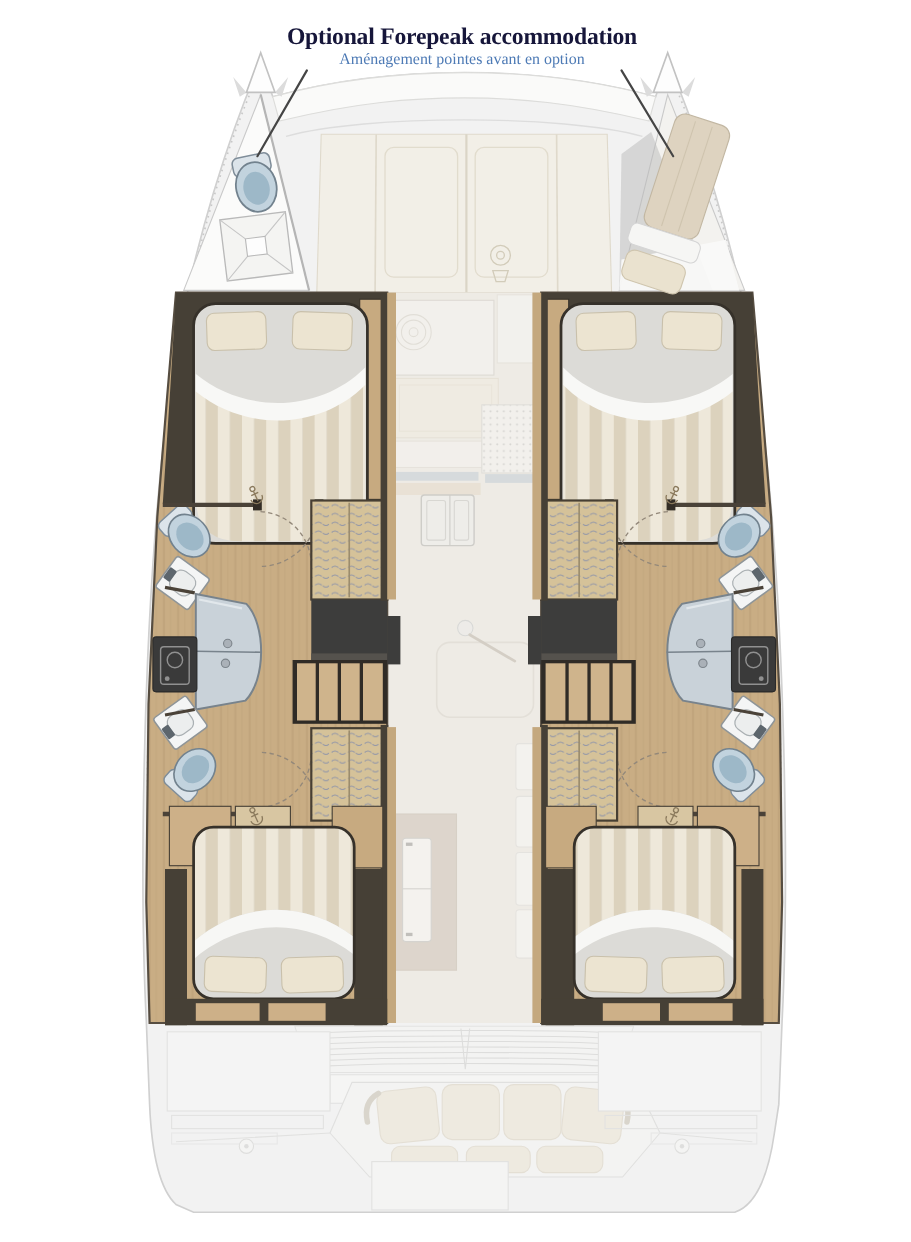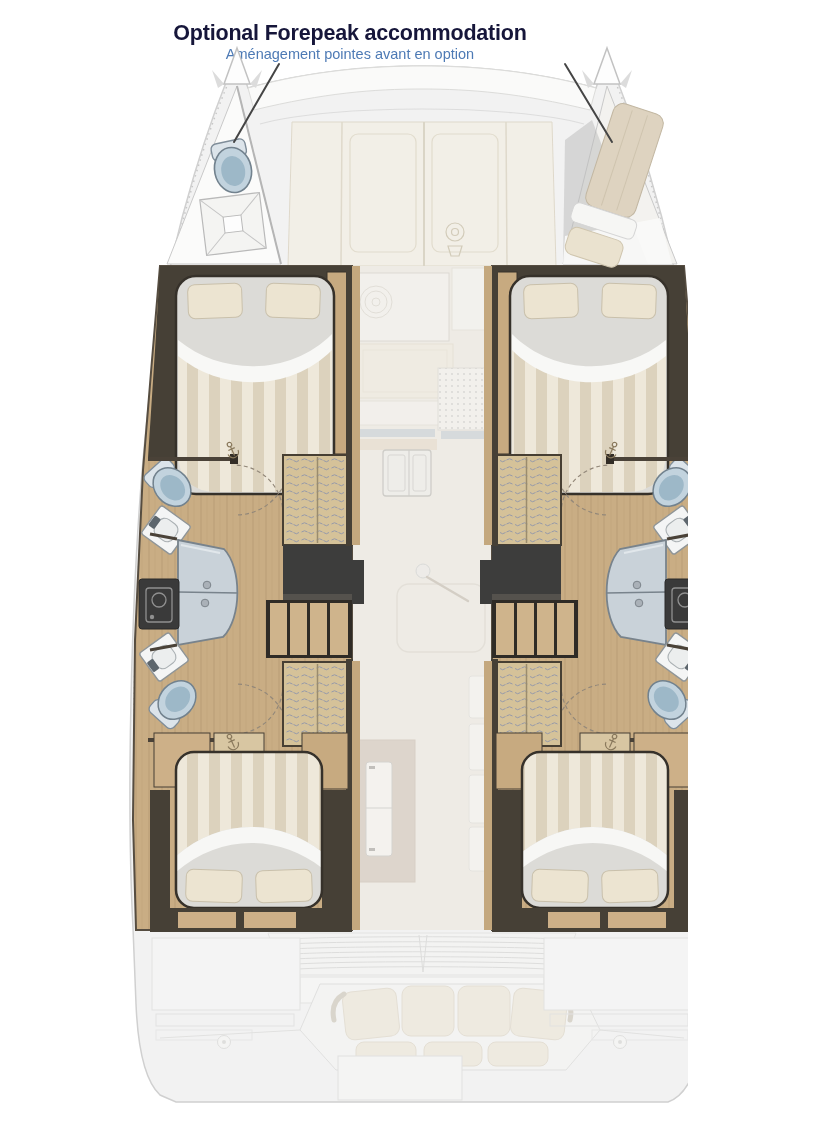--- a/index.html
+++ b/index.html
@@ -1,17 +1,17 @@
 <!DOCTYPE html>
 <html style="--title-text: #16163a; --subtitle-text: #4d7ab5; --arrow: #454545; --hull-floor: #c9ad84; --dark-wall: #464036; --bed-duvet: #e9e2d2; --bed-stripe: #dcd2bd; --pillow: #ece4d1; --toilet: #c2d3de; --shower-glass: #c9d2d9; --locker-weave: #d5c299; --landing-dark: #3d3d3c; --foredeck-panel: #f3efe6; --exterior-deck: #f2f2f2; --saloon-floor: #eeebe5; --cushion: #ece4d2;"><head>
 <meta charset="utf-8">
 <style>
   html,body{margin:0;padding:0;background:#fff;}
-  .page{position:relative;width:688px;height:1129px;background:#fff;overflow:hidden;
-        font-family:Liberation Sans, sans-serif;}
+  .page{position:relative;width:828px;height:1129px;background:#fff;overflow:hidden;
+        font-family:Liberation Serif, serif;}
   .title{position:absolute;top:21px;left:0;width:100%;text-align:center;
          transform:translateX(6px);font-size:21.5px;font-weight:bold;
          letter-spacing:-0.2px;color:var(--title-text,#16163a);}
   .subtitle{position:absolute;top:46px;left:0;width:100%;text-align:center;
          transform:translateX(6px);font-size:14.5px;color:var(--subtitle-text,#4d7ab5);}
   svg{position:absolute;top:0;left:0;}
   .c-floor{fill:var(--hull-floor,#c9ad84);}
   .c-wall{fill:var(--dark-wall,#46403
 6);}
   .c-wall{fill:var(--dark-wall,#464036);}

